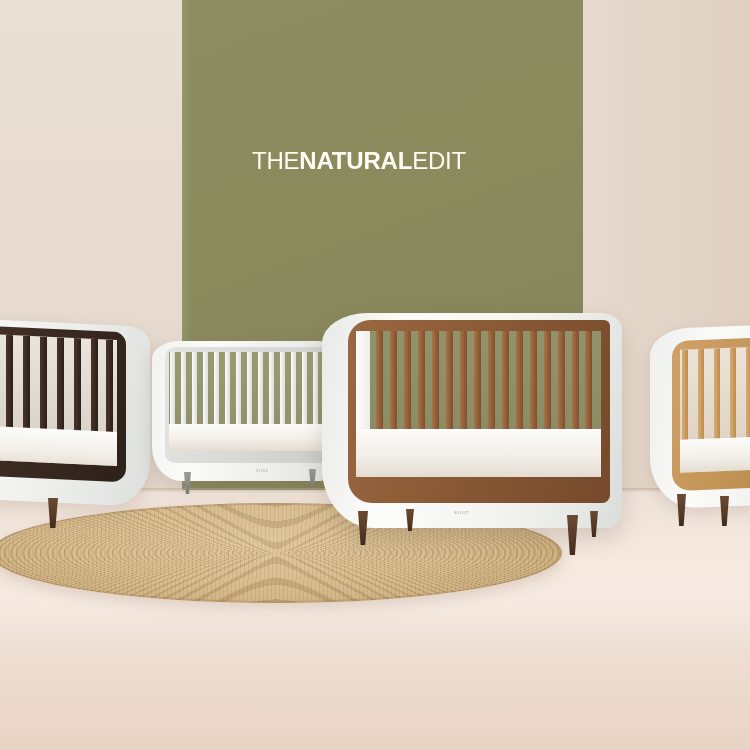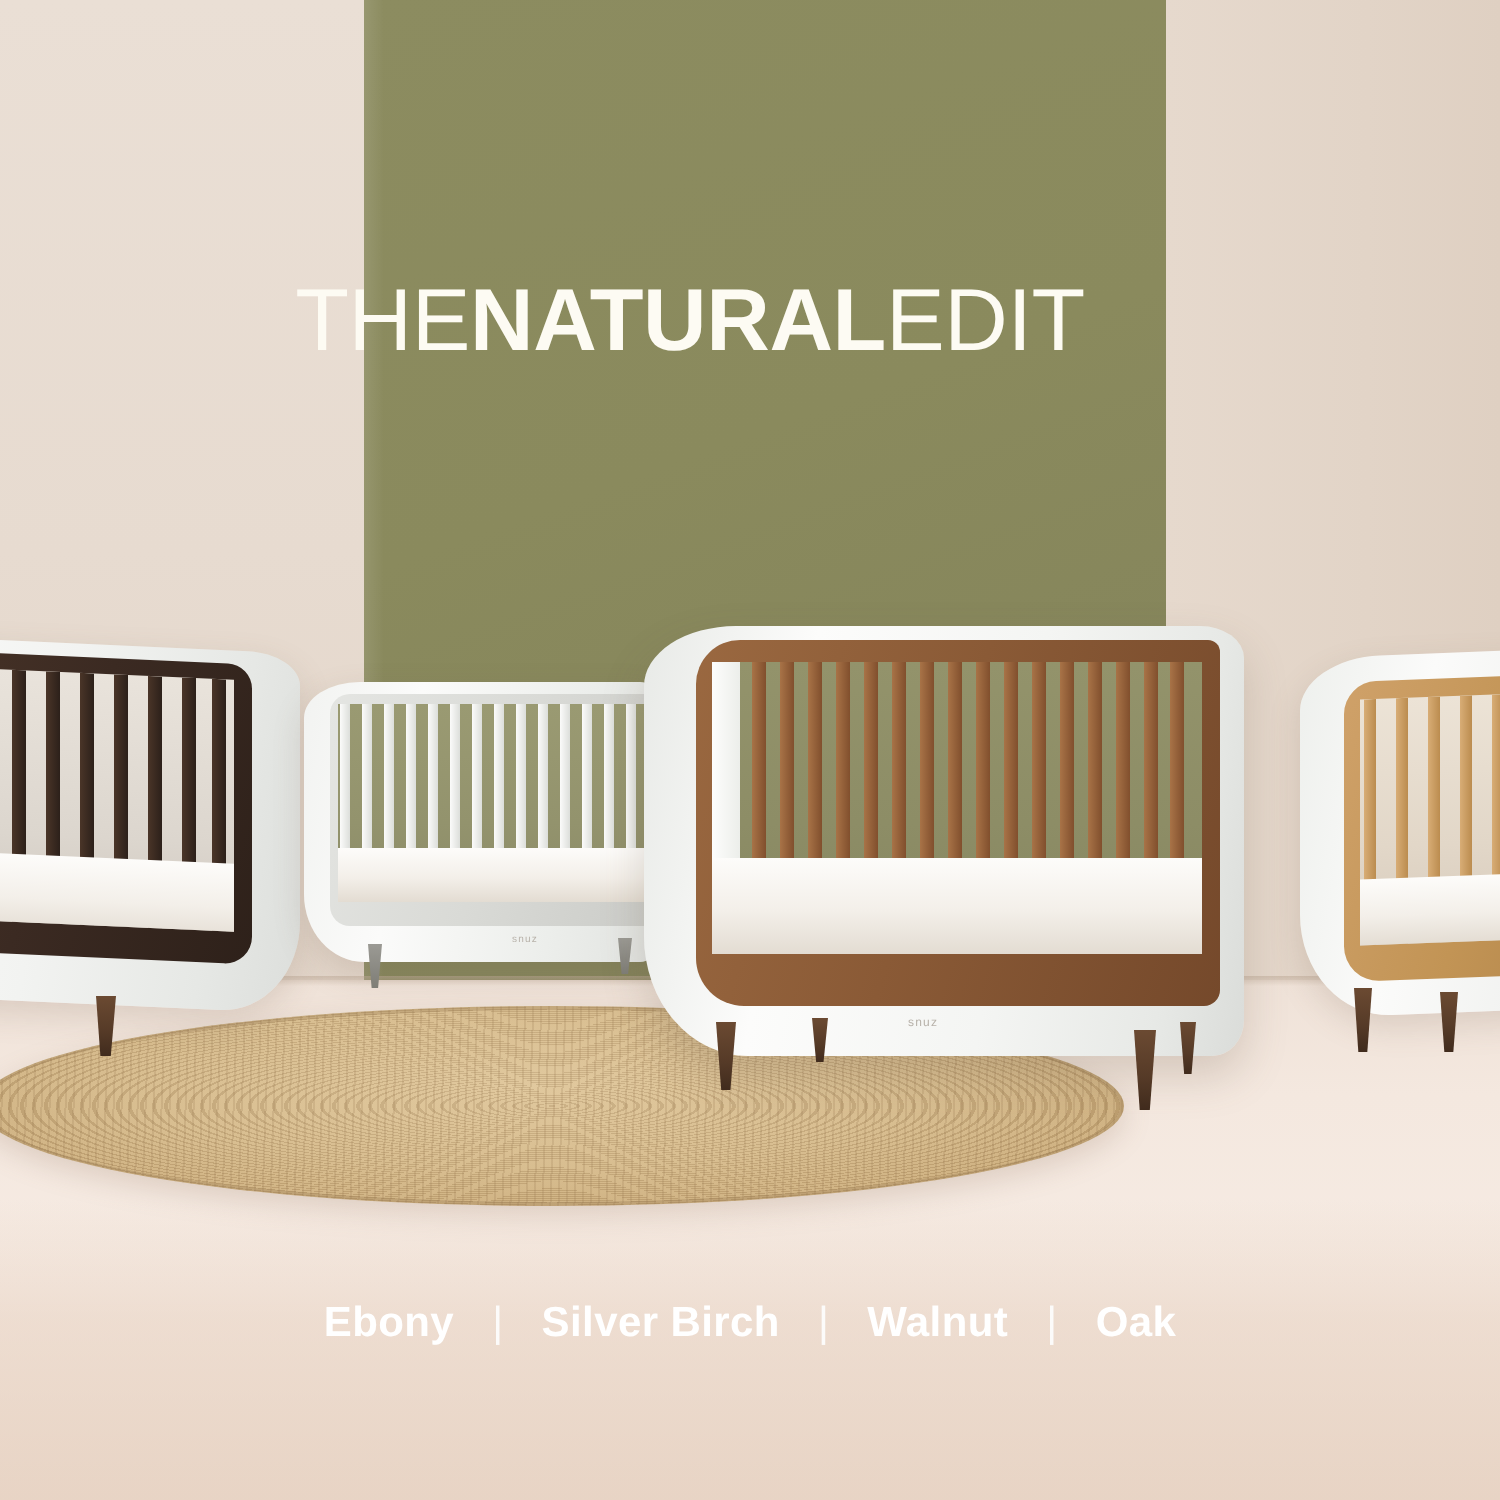--- a/index.html
+++ b/index.html
@@ -87,24 +87,24 @@
     background:linear-gradient(180deg,#6b4a32 0%,#553a27 60%,#402b1d 100%);
   }
   .logo-mark{
     position:absolute;
     font-size:5px;letter-spacing:.6px;color:#b8b2aa;
     font-family:"Liberation Sans", sans-serif;
   }
 
   
   .headline{
-    position:absolute;left:0;top:141px;width:690px;
+    position:absolute;left:14px;top:141px;width:690px;
     text-align:center;
     color:#fdfbf3;
-    font-size:44px;
+    font-size:24px;
     line-height:40px;
     letter-spacing:-0.2px;
     white-space:nowrap;
   }
   .headline .light{font-weight:300;}
   .headline .bold{font-weight:700;}
   .subhead{
     position:absolute;left:0;top:186px;width:750px;
     text-align:center;
     color:#f7f3e6;
@@ -269,23 +269,14 @@
     <div class="leg" style="left:268px; top:198px; width:8px; height:26px; clip-path:polygon(0 0,100% 0,72% 100%,26% 100%);"></div>
   </div>
 
   <div class="banner-band"></div>
 
   <div class="headline">
     <span class="light">THE</span><span class="bold">NATURAL</span><span class="light">EDIT</span>
   </div>
 
 
-  <div class="finishes">
-    <span class="name">Ebony</span>
-    <span class="sep">|</span>
-    <span class="name">Silver Birch</span>
-    <span class="sep">|</span>
-    <span class="name">Walnut</span>
-    <span class="sep">|</span>
-    <span class="name">Oak</span>
-  </div>
 
 </div>
 
 </body></html>

